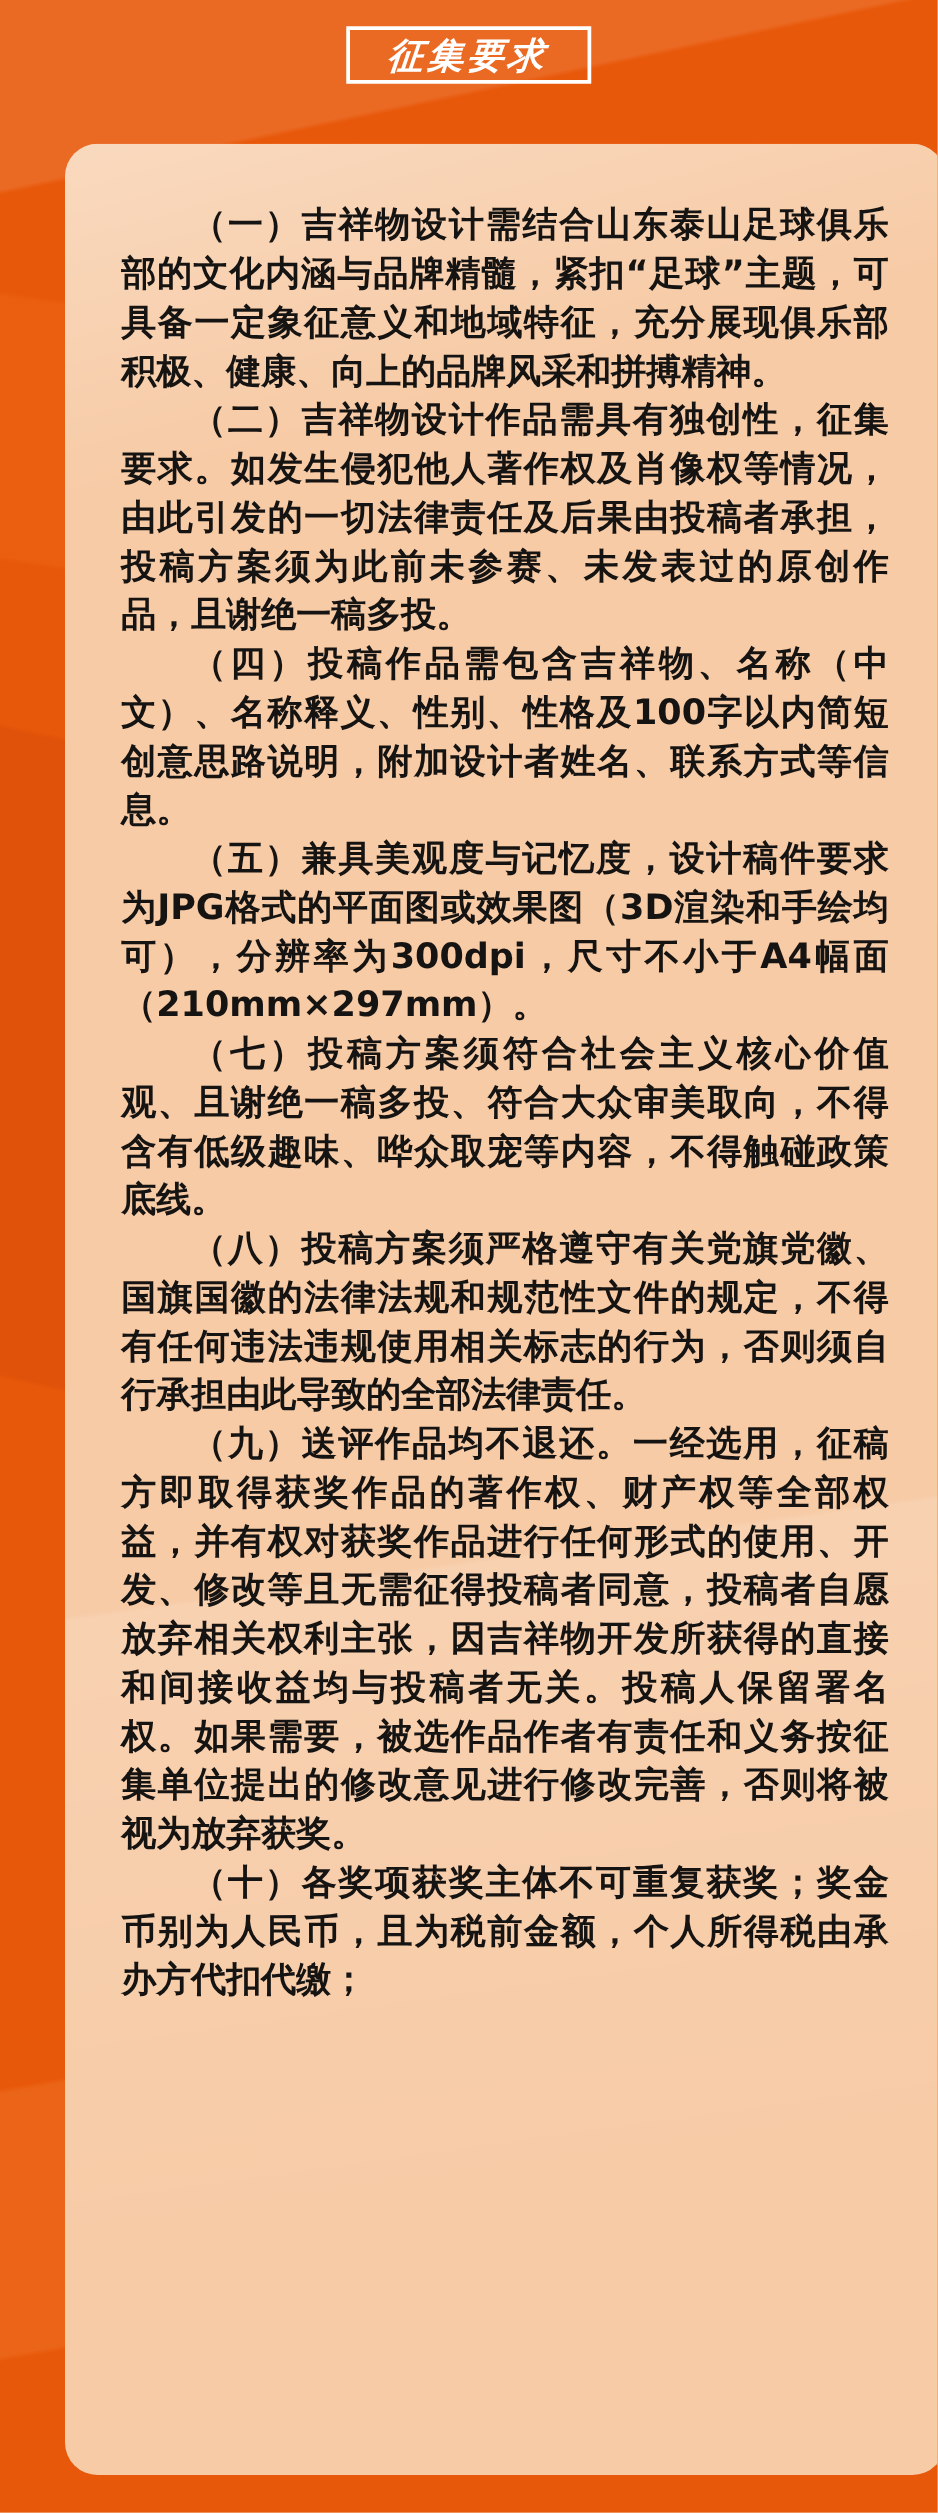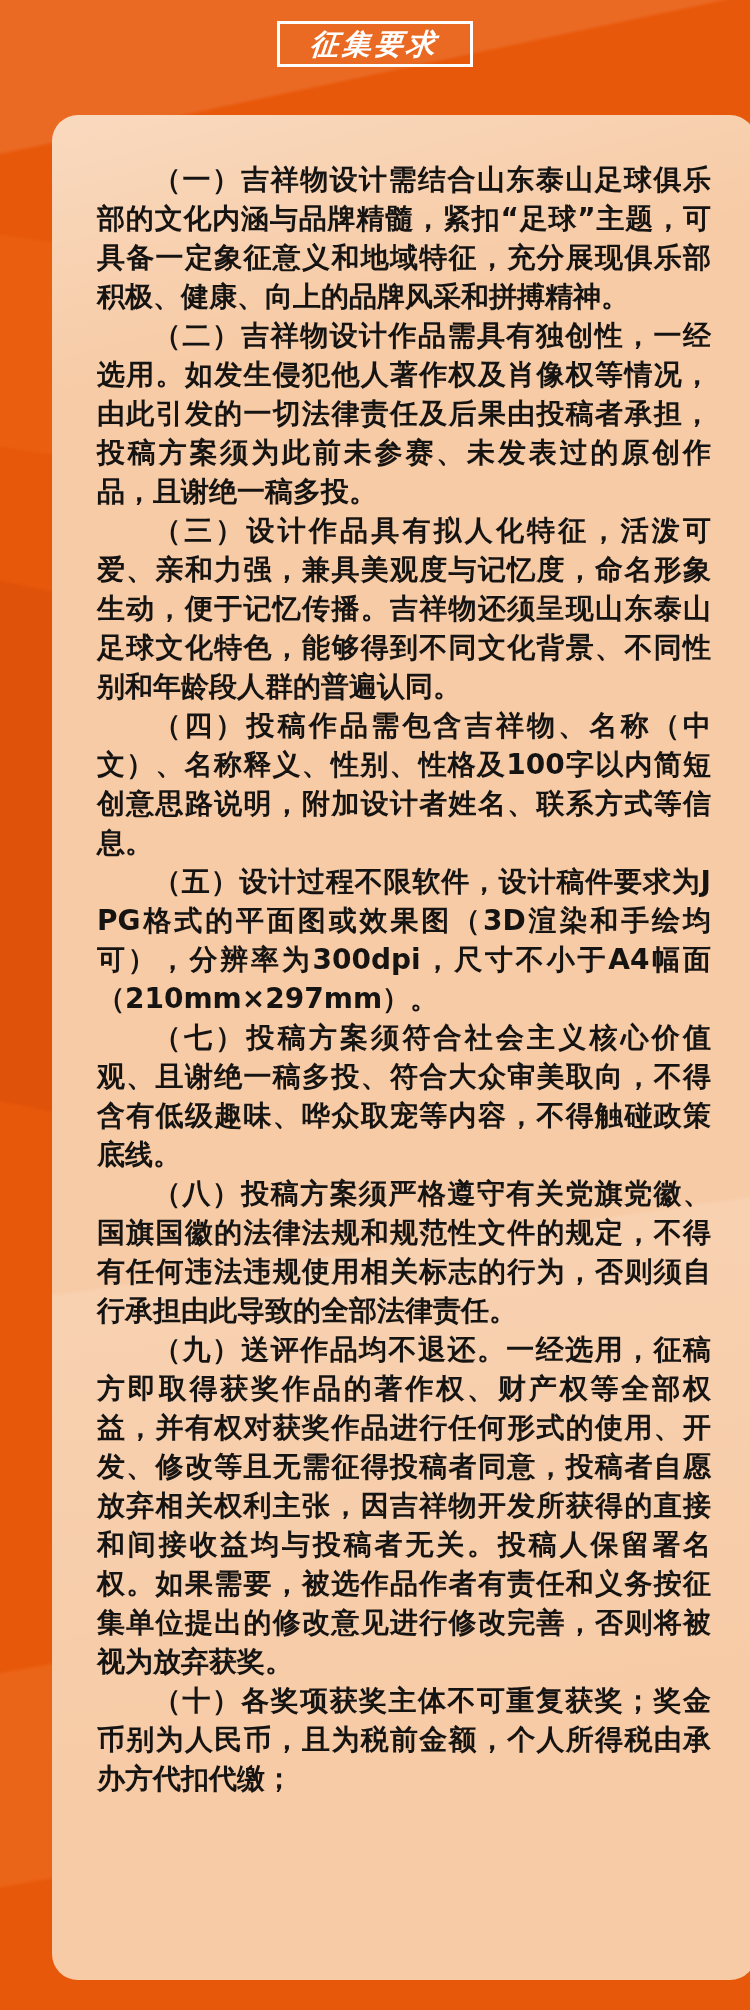--- a/index.html
+++ b/index.html
@@ -77,22 +77,21 @@
 </head>
 <body>
 
 <div class="header-badge">
   <span class="title-text">征集要求</span>
 </div>
 
 <div class="card">
   <div class="requirements" id="requirements-list">
       <p>（一）吉祥物设计需结合山东泰山足球俱乐部的文化内涵与品牌精髓，紧扣“足球”主题，可具备一定象征意义和地域特征，充分展现俱乐部积极、健康、向上的品牌风采和拼搏精神。</p>
-      <p>（二）吉祥物设计作品需具有独创性，一经选用。如发生侵犯他人著作权及肖像权等情况，由此引发的一切法律责任及后果由投稿者承担，投稿方案须为此前未参赛、未发表过的原创作品，且谢绝一稿多投。</p>
-      <p>（三）设计作品具有拟人化特征，活泼可爱、亲和力强，兼具美观度与记忆度，命名形象生动，便于记忆传播。吉祥物还须呈现山东泰山足球文化特色，能够得到不同文化背景、不同性别和年龄段人群的普遍认同。</p>
+      <p>（二）吉祥物设计作品需具有独创性，征集要求。如发生侵犯他人著作权及肖像权等情况，由此引发的一切法律责任及后果由投稿者承担，投稿方案须为此前未参赛、未发表过的原创作品，且谢绝一稿多投。</p>
       <p>（四）投稿作品需包含吉祥物、名称（中文）、名称释义、性别、性格及100字以内简短创意思路说明，附加设计者姓名、联系方式等信息。</p>
-      <p>（五）设计过程不限软件，设计稿件要求为JPG格式的平面图或效果图（3D渲染和手绘均可），分辨率为300dpi，尺寸不小于A4幅面（210mm×297mm）。</p>
+      <p>（五）兼具美观度与记忆度，设计稿件要求为JPG格式的平面图或效果图（3D渲染和手绘均可），分辨率为300dpi，尺寸不小于A4幅面（210mm×297mm）。</p>
       <p>（七）投稿方案须符合社会主义核心价值观、且谢绝一稿多投、符合大众审美取向，不得含有低级趣味、哗众取宠等内容，不得触碰政策底线。</p>
       <p>（八）投稿方案须严格遵守有关党旗党徽、国旗国徽的法律法规和规范性文件的规定，不得有任何违法违规使用相关标志的行为，否则须自行承担由此导致的全部法律责任。</p>
       <p>（九）送评作品均不退还。一经选用，征稿方即取得获奖作品的著作权、财产权等全部权益，并有权对获奖作品进行任何形式的使用、开发、修改等且无需征得投稿者同意，投稿者自愿放弃相关权利主张，因吉祥物开发所获得的直接和间接收益均与投稿者无关。投稿人保留署名权。如果需要，被选作品作者有责任和义务按征集单位提出的修改意见进行修改完善，否则将被视为放弃获奖。</p>
       <p>（十）各奖项获奖主体不可重复获奖；奖金币别为人民币，且为税前金额，个人所得税由承办方代扣代缴；</p>
     </div>
 </div>
 
 </body></html>

